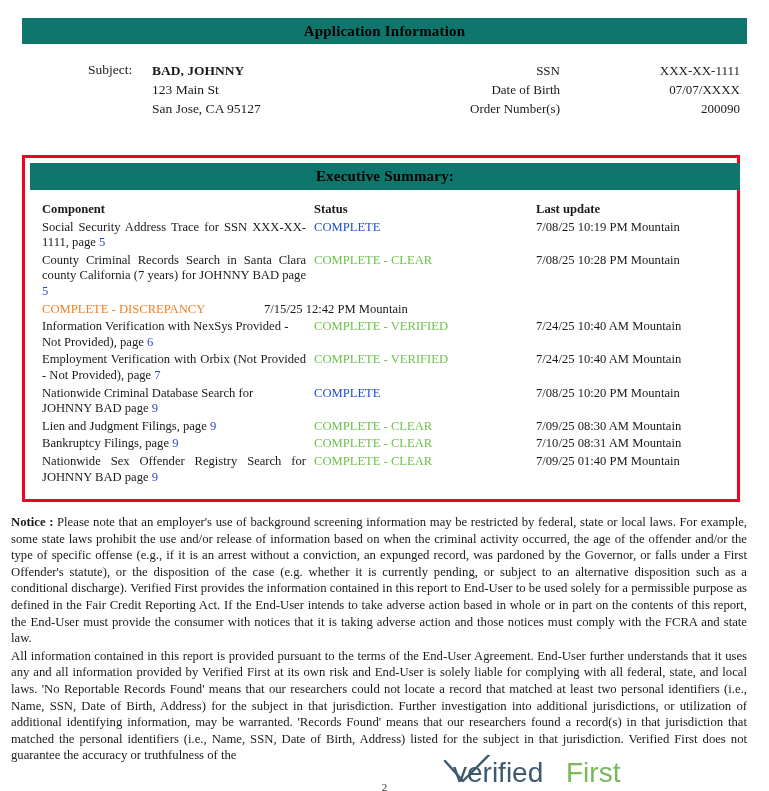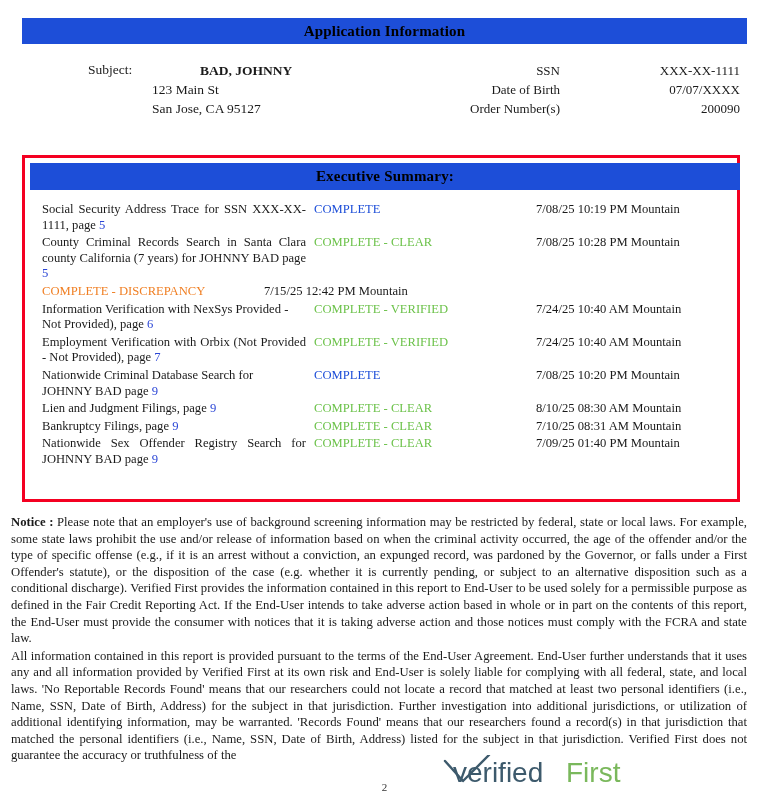--- a/index.html
+++ b/index.html
@@ -12,21 +12,21 @@
     height: 791px;
     position: relative;
     font-family: "Liberation Serif", "DejaVu Serif", serif;
     color: #1a1a1a;
     overflow: hidden;
   }
 
   
   .section-bar {
     position: absolute;
-    background: #1d4ed8;
+    background: #0f766e;
     text-align: center;
     font-weight: bold;
     font-size: 15px;
     letter-spacing: .2px;
     color: #000;
   }
   #app-info-bar {
     left: 22px;
     top: 18px;
     width: 725px;
@@ -55,21 +55,21 @@
     top: 2px;
     font-size: 13.5px;
   }
   #subject-block {
     position: absolute;
     left: 152px;
     top: 1px;
     font-size: 13.5px;
     line-height: 19px;
   }
-  #subject-name { font-weight: bold; margin-left: 48px; }
+  #subject-name { font-weight: bold; }
 
   #meta-block {
     position: absolute;
     left: 380px;
     top: 2px;
     width: 360px;
     font-size: 13px;
   }
   .meta-row {
     display: flex;
@@ -197,20 +197,25 @@
       <span class="meta-value">200090</span>
     </div>
   </div>
 </div>
 
 <div id="exec-box"></div>
 
 <div class="section-bar" id="exec-bar">Executive Summary:</div>
 
 <div id="exec-table">
+  <div class="ex-row ex-head">
+    <div class="col-component nojustify">Component</div>
+    <div class="col-status">Status</div>
+    <div class="col-update">Last update</div>
+  </div>
   <div id="exec-rows">
       <div class="ex-row">
         <div class="col-component"><span>Social Security Address Trace for SSN XXX-XX-1111,  page </span><span class="pg">5</span></div>
         <div class="col-status st-plain">COMPLETE</div>
         <div class="col-update">7/08/25 10:19 PM Mountain</div>
       </div>
       <div class="ex-row">
         <div class="col-component"><span>County Criminal Records Search in Santa Clara county California (7 years) for JOHNNY BAD        page </span><span class="pg">5</span></div>
         <div class="col-status st-clear">COMPLETE - CLEAR</div>
         <div class="col-update">7/08/25 10:28 PM Mountain</div>
@@ -230,21 +235,21 @@
         <div class="col-update">7/24/25 10:40 AM Mountain</div>
       </div>
       <div class="ex-row">
         <div class="col-component nojustify"><span>Nationwide Criminal Database Search for JOHNNY BAD   page </span><span class="pg">9</span></div>
         <div class="col-status st-plain">COMPLETE</div>
         <div class="col-update">7/08/25 10:20 PM Mountain</div>
       </div>
       <div class="ex-row">
         <div class="col-component nojustify"><span>Lien and Judgment Filings, page </span><span class="pg">9</span></div>
         <div class="col-status st-clear">COMPLETE - CLEAR</div>
-        <div class="col-update">8/10/25 08:30 AM Mountain</div>
+        <div class="col-update">7/09/25 08:30 AM Mountain</div>
       </div>
       <div class="ex-row">
         <div class="col-component nojustify"><span>Bankruptcy Filings, page </span><span class="pg">9</span></div>
         <div class="col-status st-clear">COMPLETE - CLEAR</div>
         <div class="col-update">7/10/25 08:31 AM Mountain</div>
       </div>
       <div class="ex-row">
         <div class="col-component"><span>Nationwide Sex Offender Registry Search for JOHNNY BAD          page </span><span class="pg">9</span></div>
         <div class="col-status st-clear">COMPLETE - CLEAR</div>
         <div class="col-update">7/09/25 01:40 PM Mountain</div>

